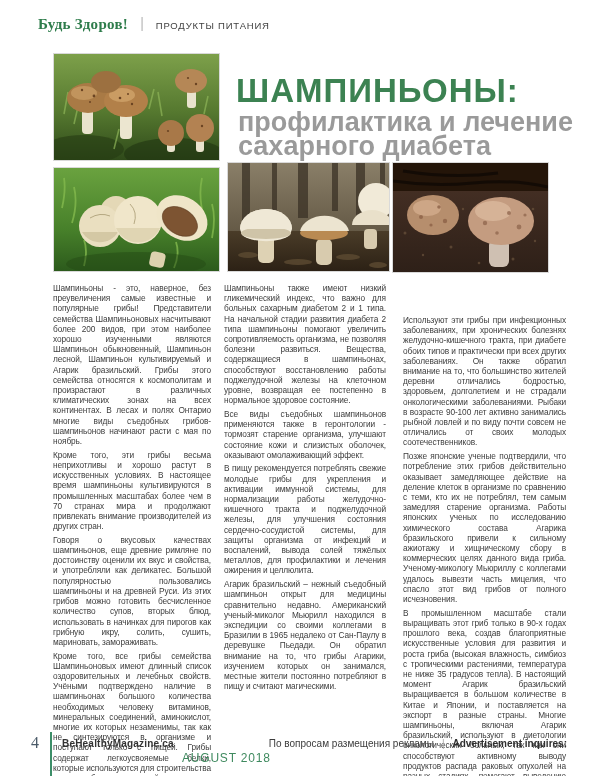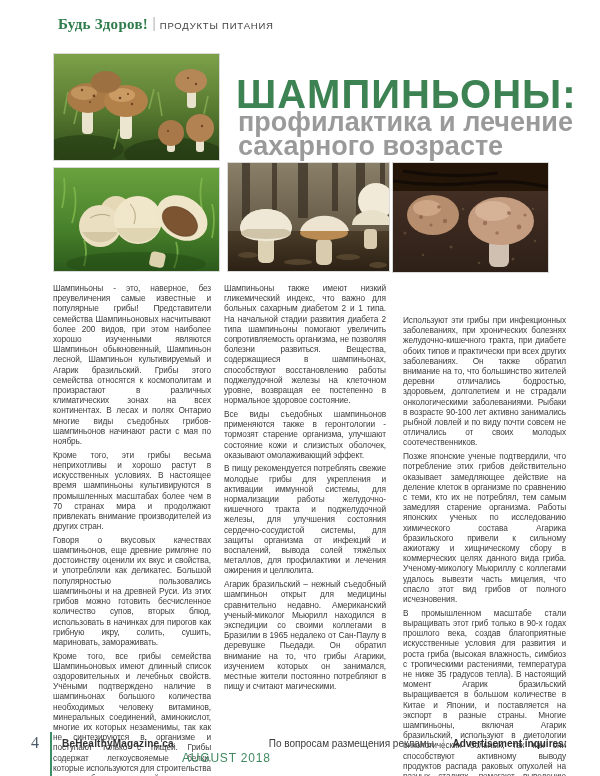--- a/index.html
+++ b/index.html
@@ -1,36 +1,36 @@
 <!DOCTYPE html>
 <html><head>
 <meta charset="utf-8">
 <style>
   html,body{margin:0;padding:0;background:#ffffff;}
   .page{position:relative;width:600px;height:776px;background:#ffffff;overflow:hidden;
         font-family:"Liberation Sans",sans-serif;}
 
   
-  .masthead{position:absolute;left:58px;top:16px;display:flex;align-items:baseline;gap:4px;}
+  .masthead{position:absolute;left:38px;top:16px;display:flex;align-items:baseline;gap:12px;}
   .brand{font-family:"Liberation Serif",serif;font-weight:700;font-size:15px;color:#2e7c4b;letter-spacing:.3px;}
   .head-divider{color:#b8b8b8;font-size:14px;transform:translateY(-1px);}
   .section-label{font-size:9.5px;color:#3f3f3f;letter-spacing:.8px;font-weight:500;}
 
   
   figure{margin:0;position:absolute;border:1px solid #d9d9d9;box-sizing:border-box;overflow:hidden;background:#eee;}
   figure svg{display:block;}
   .ph1{left:53px;top:53px;width:167px;height:108px;}
   .ph2{left:53px;top:167px;width:167px;height:105px;}
   .ph3{left:227px;top:162px;width:163px;height:110px;}
   .ph4{left:392px;top:162px;width:157px;height:111px;}
 
   
   .kicker{position:absolute;left:239px;top:53px;font-family:"Liberation Serif",serif;font-style:italic;
           font-size:16px;color:#2e7c4b;}
-  .headline{position:absolute;left:236px;top:72px;font-size:40px;font-weight:700;color:#3c8252;letter-spacing:1px;}
+  .headline{position:absolute;left:236px;top:72px;font-size:33px;font-weight:700;color:#3c8252;letter-spacing:1px;}
   .subtitle{position:absolute;left:238px;top:110px;font-size:27px;line-height:24px;color:#9a9a9a;font-weight:700;}
 
   
   .col{position:absolute;top:283px;font-size:8.3px;line-height:10.2px;color:#3d3d3d;
        text-align:justify;letter-spacing:-.1px;}
   .col p{margin:0 0 3.5px 0;}
   .col-1{left:53px;width:158px;}
   .col-2{left:224px;width:162px;}
   .col-3{left:403px;width:163px;margin-top:32px;}
 
@@ -203,21 +203,21 @@
           <circle cx="126" cy="64" r="2.4"></circle>
         <circle cx="104" cy="70" r="1.8"></circle>
           <circle cx="132" cy="52" r="1.6"></circle>
       </g>
     </svg>
   </figure>
 
   <div class="headline">ШАМПИНЬОНЫ:</div>
   <div class="subtitle">
     <div>профилактика и лечение</div>
-    <div>сахарного возрасте</div>
+    <div>сахарного диабета</div>
   </div>
 
   <div class="col col-1">
     <p>Шампиньоны - это, наверное, без преувеличения самые известные и популярные грибы! Представители семейства Шампиньоновых насчитывают более 200 видов, при этом наиболее хорошо изученными являются Шампиньон обыкновенный, Шампиньон лесной, Шампиньон культивируемый и Агарик бразильский. Грибы этого семейства относятся к космополитам и произрастают в различных климатических зонах на всех континентах. В лесах и полях Онтарио многие виды съедобных грибов-шампиньонов начинают расти с мая по ноябрь.</p>
     <p>Кроме того, эти грибы весьма неприхотливы и хорошо растут в искусственных условиях. В настоящее время шампиньоны культивируются в промышленных масштабах более чем в 70 странах мира и продолжают привлекать внимание производителей из других стран.</p>
     <p>Говоря о вкусовых качествах шампиньонов, еще древние римляне по достоинству оценили их вкус и свойства, и употребляли как деликатес. Большой популярностью пользовались шампиньоны и на древней Руси. Из этих грибов можно готовить бесчисленное количество супов, вторых блюд, использовать в начинках для пирогов как грибную икру, солить, сушить, мариновать, замораживать.</p>
     <p>Кроме того, все грибы семейства Шампиньоновых имеют длинный список оздоровительных и лечебных свойств. Учёными подтверждено наличие в шампиньонах большого количества необходимых человеку витаминов, минеральных соединений, аминокислот, многие их которых незаменимы, так как не синтезируются в организме и поступают только с пищей. Грибы содержат легкоусвояемые белки, которые используются для строительства клеток и обновления тканей в организме.</p>
   </div>
   <div class="col col-2">
     <p>Шампиньоны также имеют низкий гликемический индекс, что важно для больных сахарным диабетом 2 и 1 типа. На начальной стадии развития диабета 2 типа шампиньоны помогают увеличить сопротивляемость организма, не позволяя болезни развиться. Вещества, содержащиеся в шампиньонах, способствуют восстановлению работы поджелудочной железы на клеточном уровне, возвращая ее постепенно в нормальное здоровое состояние.</p>

